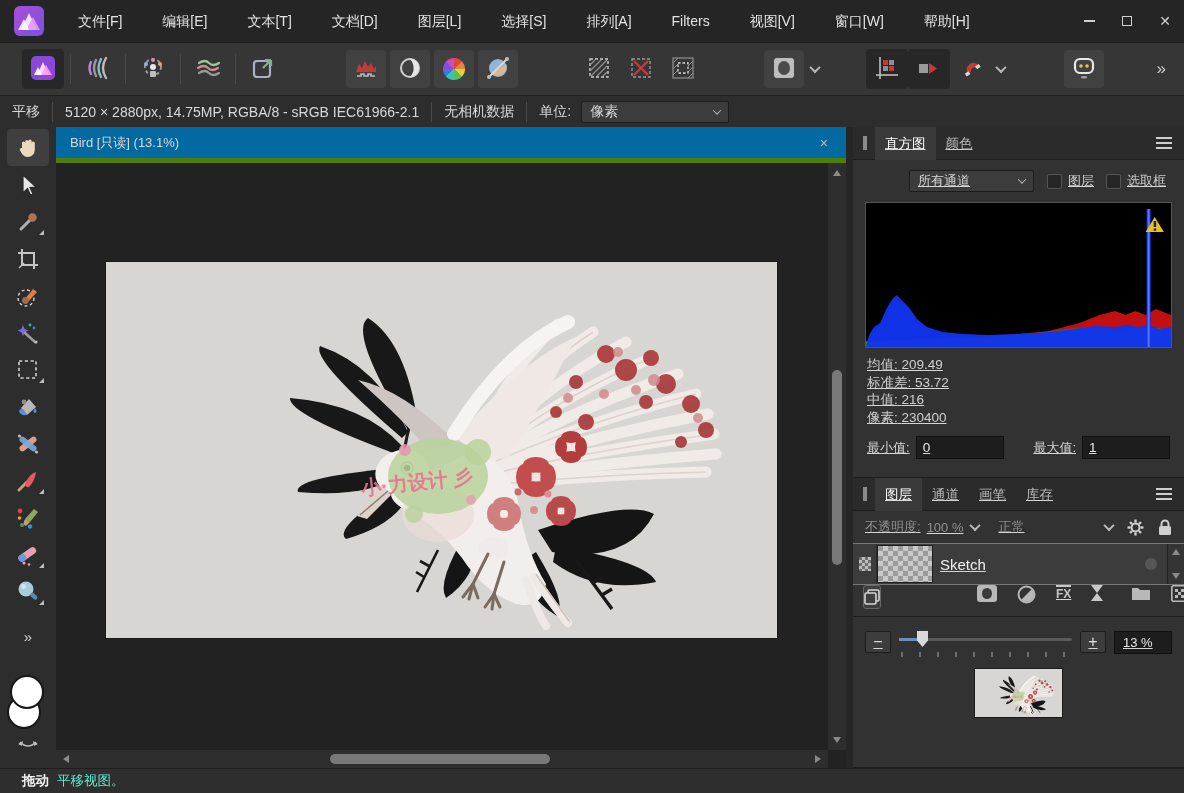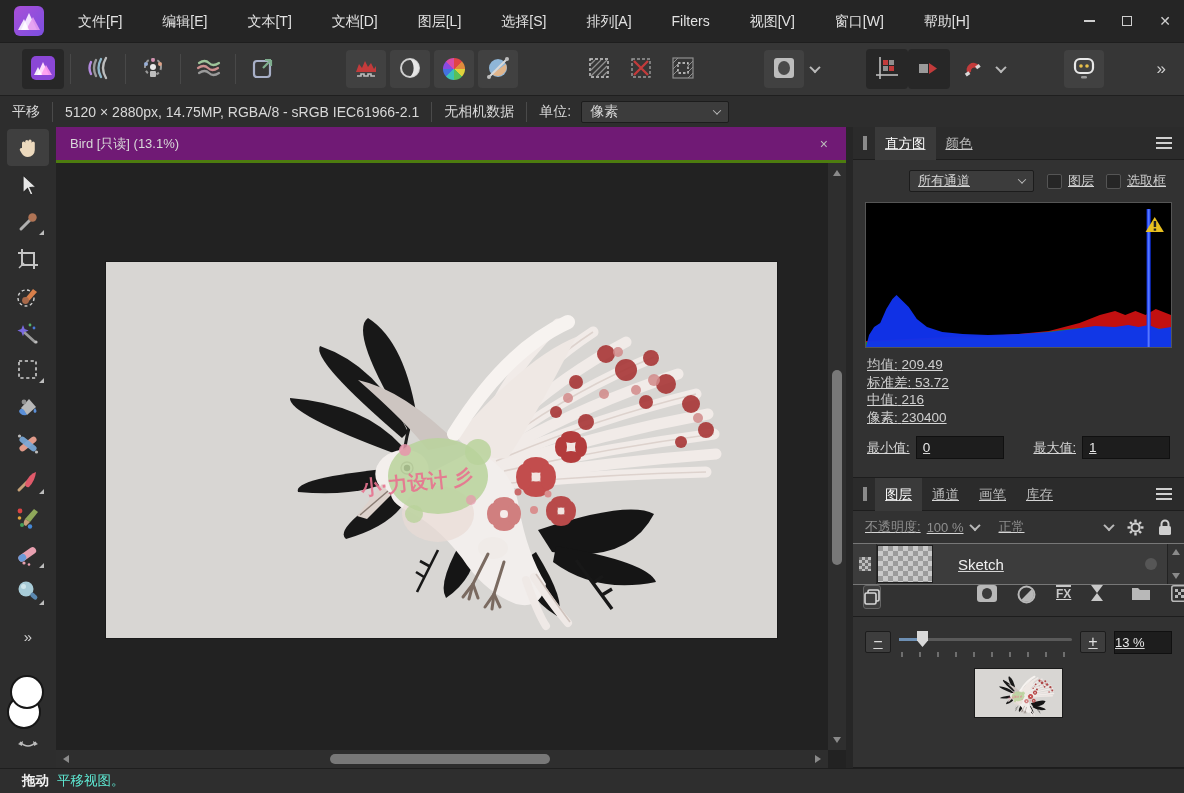--- a/index.html
+++ b/index.html
@@ -60,21 +60,21 @@
   .tool-overflow { margin-top:18px; color:#cfcfcf; font-size:15px; }
   .swatches { margin-top:30px; position:relative; width:44px; height:58px; }
   .sw { position:absolute; width:34px; height:34px; border-radius:50%; background:#fff;
     border:2px solid #171717; }
   .sw.front { left:4px; top:0; }
   .sw.back  { left:1px; top:20px; }
   .swaparrow { margin-top:6px; }
 
   
   .center { flex:1 1 auto; display:flex; flex-direction:column; min-width:0; background:#222; }
-  .doctabbar { height:36px; background:#701a75; border-bottom:3px solid #4d7c0f; display:flex;
+  .doctabbar { height:36px; background:#0369a1; border-bottom:5px solid #4d7c0f; display:flex;
     align-items:flex-start; flex:0 0 auto; }
   .doctab { flex:1; display:flex; align-items:center; height:100%; padding:0 14px; color:#d8d8d8;
     font-size:13px; }
   .doctab-close { margin-left:auto; color:#bbb; font-size:14px; padding:0 4px; }
   .canvas-wrap { position:relative; flex:1 1 auto; min-height:0; }
   .canvas { position:absolute; left:0; top:0; right:18px; bottom:18px; background:#222; overflow:hidden; }
   .page { position:absolute; left:50px; top:99px; width:671px; height:376px; background:#d8d6d3;
     box-shadow:0 0 0 1px #1a1a1a; }
   .page svg { display:block; width:100%; height:100%; }
 
@@ -131,21 +131,21 @@
   .op-val { display:flex; align-items:center; gap:7px; color:#8f8f8f; }
   .blend { color:#8f8f8f; margin-left:14px; }
   .op-icons { margin-left:auto; display:flex; align-items:center; gap:14px; }
   .layer-list { margin:0; border-top:1px solid #777; border-bottom:1px solid #777; background:#3c3c3c;
     display:flex; height:42px; position:relative; }
   .layer-alpha-cell { width:24px; border-right:1px solid #2a2a2a; display:flex; align-items:center; justify-content:center; }
   .mini-checker { width:12px; height:14px;
     background:conic-gradient(#bdbdbd 25%, #6f6f6f 0 50%, #bdbdbd 0 75%, #6f6f6f 0); background-size:6px 6px; }
   .layer-thumb { width:56px; margin:1px 0; border:1px solid #1e1e1e;
     background:conic-gradient(#c9c9c9 25%, #9b9b9b 0 50%, #c9c9c9 0 75%, #9b9b9b 0); background-size:10px 10px; }
-  .layer-name { flex:1; display:flex; align-items:center; padding-left:25px; color:#f0f0f0; font-size:15px; }
+  .layer-name { flex:1; display:flex; align-items:center; padding-left:7px; color:#f0f0f0; font-size:15px; }
   .layer-dot { width:12px; height:12px; border-radius:50%; background:#565656; align-self:center; margin-right:10px; }
   .layer-scroll { width:17px; background:#343434; border-left:1px solid #222; position:relative; }
   .layer-scroll .arr-up { top:5px; left:4px; }
   .layer-scroll .arr-down { bottom:5px; left:4px; }
   .layer-btnrow { height:30px; display:flex; align-items:flex-start; padding:0 10px; gap:20px; }
   .lb-dup { width:26px; height:24px; background:#3e3e3e; border:1px solid #666; border-radius:3px;
     display:flex; align-items:center; justify-content:center; }
   .lb-spacer { flex:1; }
   .fxicon { color:#c8c8c8; font-weight:bold; font-size:12px; border-top:2px solid #c8c8c8; line-height:12px; padding-top:1px; }
   .hourglass { position:relative; width:12px; height:16px; }
@@ -159,21 +159,21 @@
   .zbtn { width:26px; height:22px; background:#3d3d3d; border:1px solid #1c1c1c; border-radius:2px;
     color:#e0e0e0; font-size:16px; display:flex; align-items:center; justify-content:center; }
   .sliderwrap { flex:1; position:relative; height:26px; }
   .slider-track { position:absolute; left:0; right:0; top:9px; height:3px; background:#5a5a5a; border-radius:2px; }
   .slider-fill { position:absolute; left:0; width:22px; top:9px; height:3px; background:#6d8fb3; }
   .slider-handle { position:absolute; left:18px; top:2px; width:11px; height:16px; background:#d9d9d9;
     clip-path:polygon(0 0,100% 0,100% 60%,50% 100%,0 60%); }
   .ticks { position:absolute; left:2px; right:2px; bottom:-2px; height:5px;
     background:repeating-linear-gradient(90deg,#6e6e6e 0 2px,transparent 2px 18px); }
   .zoomfield { width:58px; height:23px; background:#1d1d1d; border:1px solid #101010; color:#e8e8e8;
-    display:flex; align-items:center; }
+    display:flex; align-items:center; padding-left:8px; }
   .navthumb { margin:14px auto 0 122px; width:87px; height:48px; background:#d8d6d3;
     box-shadow:0 0 0 1px #1a1a1a; }
   .navthumb svg { display:block; width:100%; height:100%; }
 
   
   .statusbar { height:25px; background:#2e2e2e; border-top:1px solid #1e1e1e; display:flex;
     align-items:center; padding-left:22px; gap:8px; font-size:13.5px; flex:0 0 auto; }
   .status-action { color:#f2f2f2; font-weight:bold; }
   .status-hint { color:#5eead4; }
 

